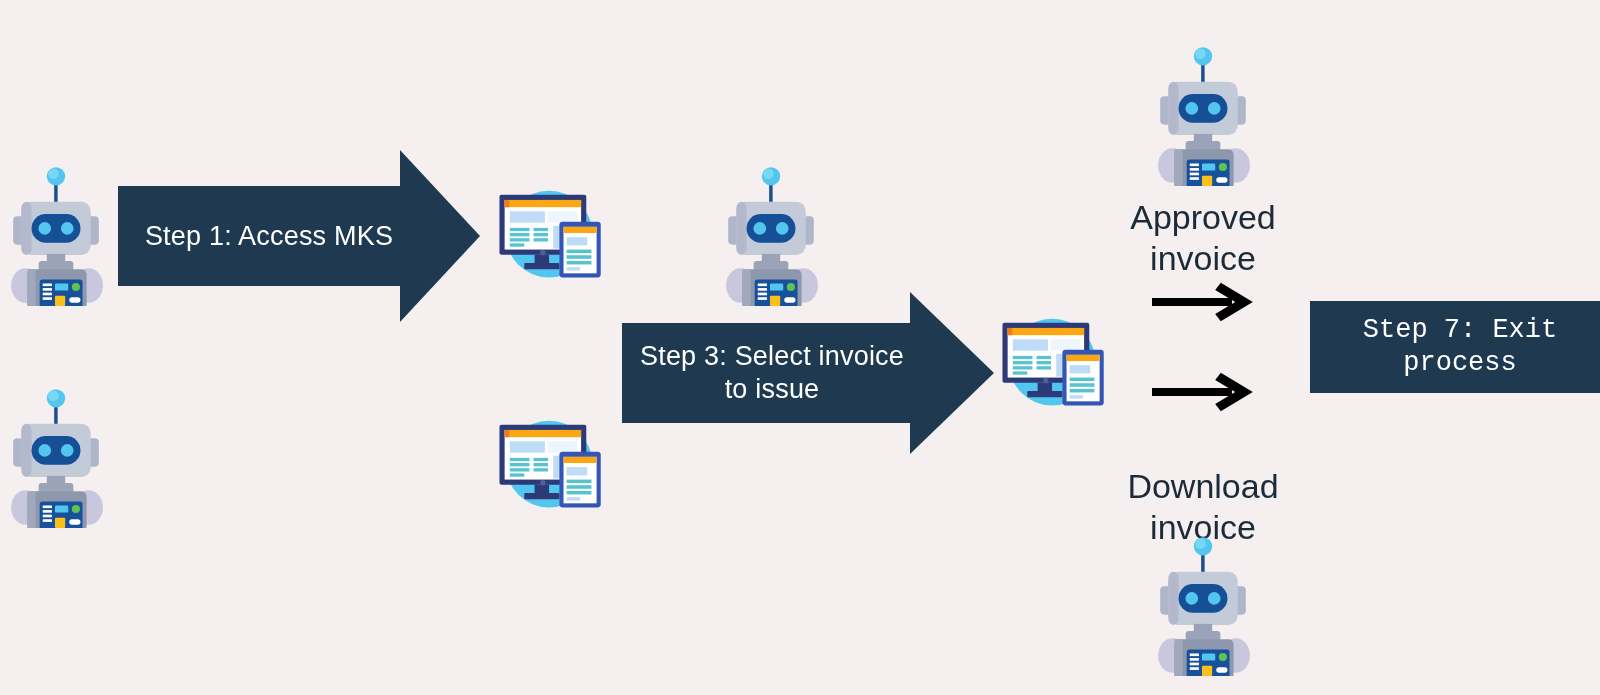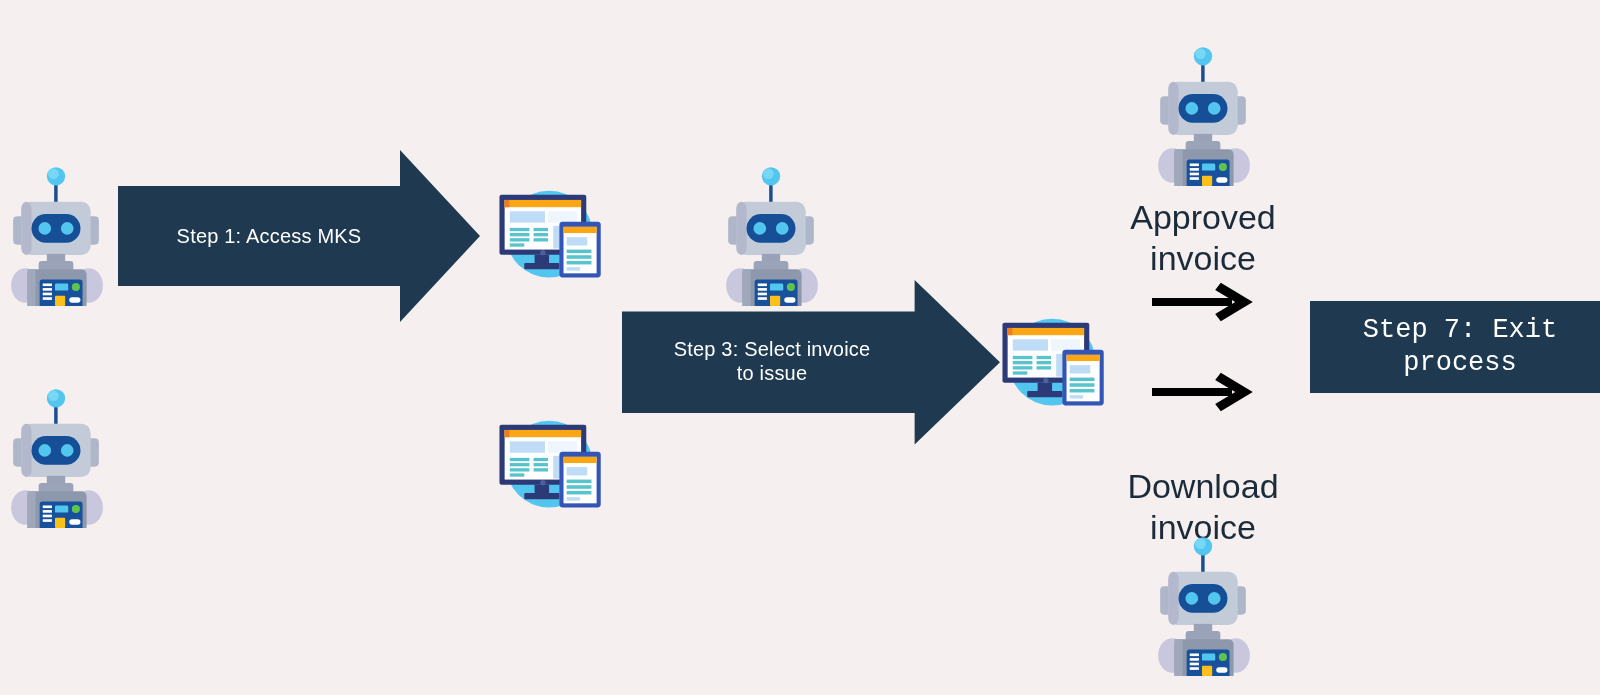--- a/index.html
+++ b/index.html
@@ -31,21 +31,21 @@
     inset: 0;
     display: block;
   }
   .block-arrow .ba-label {
     position: absolute;
     display: flex;
     align-items: center;
     justify-content: center;
     text-align: center;
     color: #ffffff;
-    font-size: 20px;
+    font-size: 27px;
     line-height: 1.22;
     letter-spacing: 0.2px;
     white-space: pre-line;
     pointer-events: none;
   }
 
   
   .rect-box {
     position: absolute;
     background: #1f3a50;
@@ -206,21 +206,21 @@
         <use href="#sym-screens"></use>
       </svg>
   </div>
 
   <div class="node robot" style="left:720px; top:163px; width:102px; height:143px;">
     <svg width="102" height="143" viewBox="0 0 100 140" role="img">
         <use href="#sym-robot"></use>
       </svg>
   </div>
 
-  <div class="block-arrow" style="left:622px; top:280px; width:372px; height:162px;padding-left:6px;">
+  <div class="block-arrow" style="left:622px; top:292px; width:372px; height:162px;">
     <svg viewBox="0 0 372 162" preserveAspectRatio="none" aria-hidden="true">
       <path d="M0 31 L288 31 L288 0 L372 81 L288 162 L288 131 L0 131 Z" fill="#1f3a50"></path>
     </svg>
     <div class="ba-label" style="left:14px; top:32px; width:272px; height:98px;">Step 3: Select invoice
 to issue</div>
   </div>
 
   <div class="node screens" style="left:988px; top:308px; width:124px; height:104px;">
     <svg width="124" height="104" viewBox="0 0 120 100" role="img">
         <use href="#sym-screens"></use>

